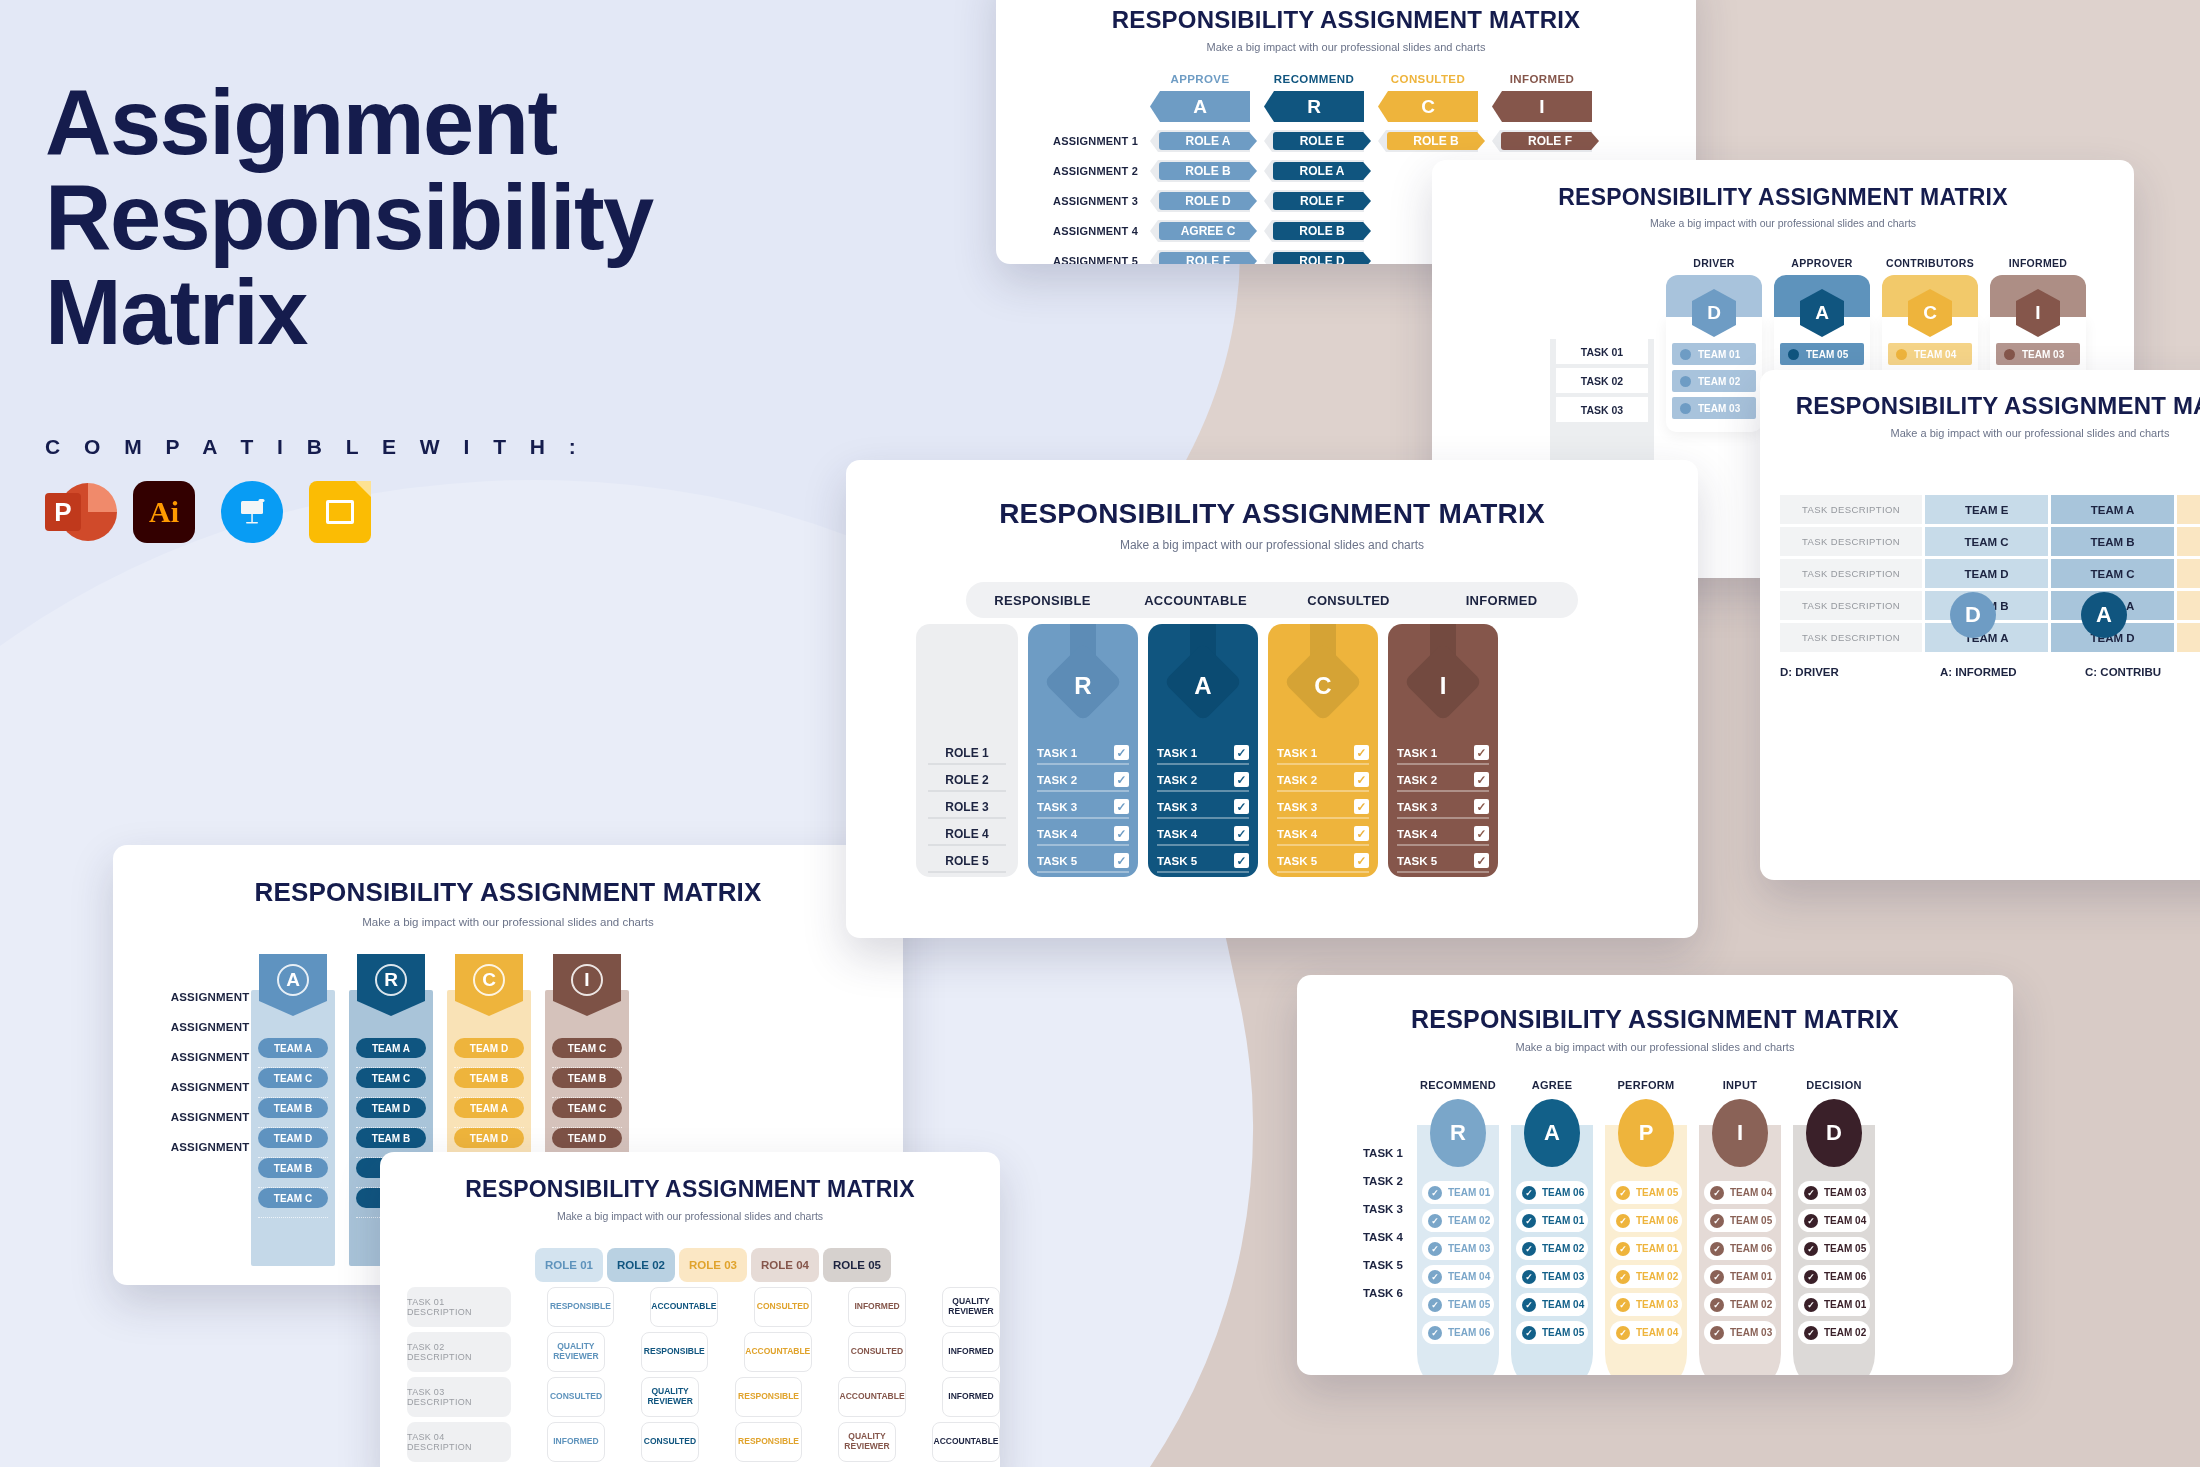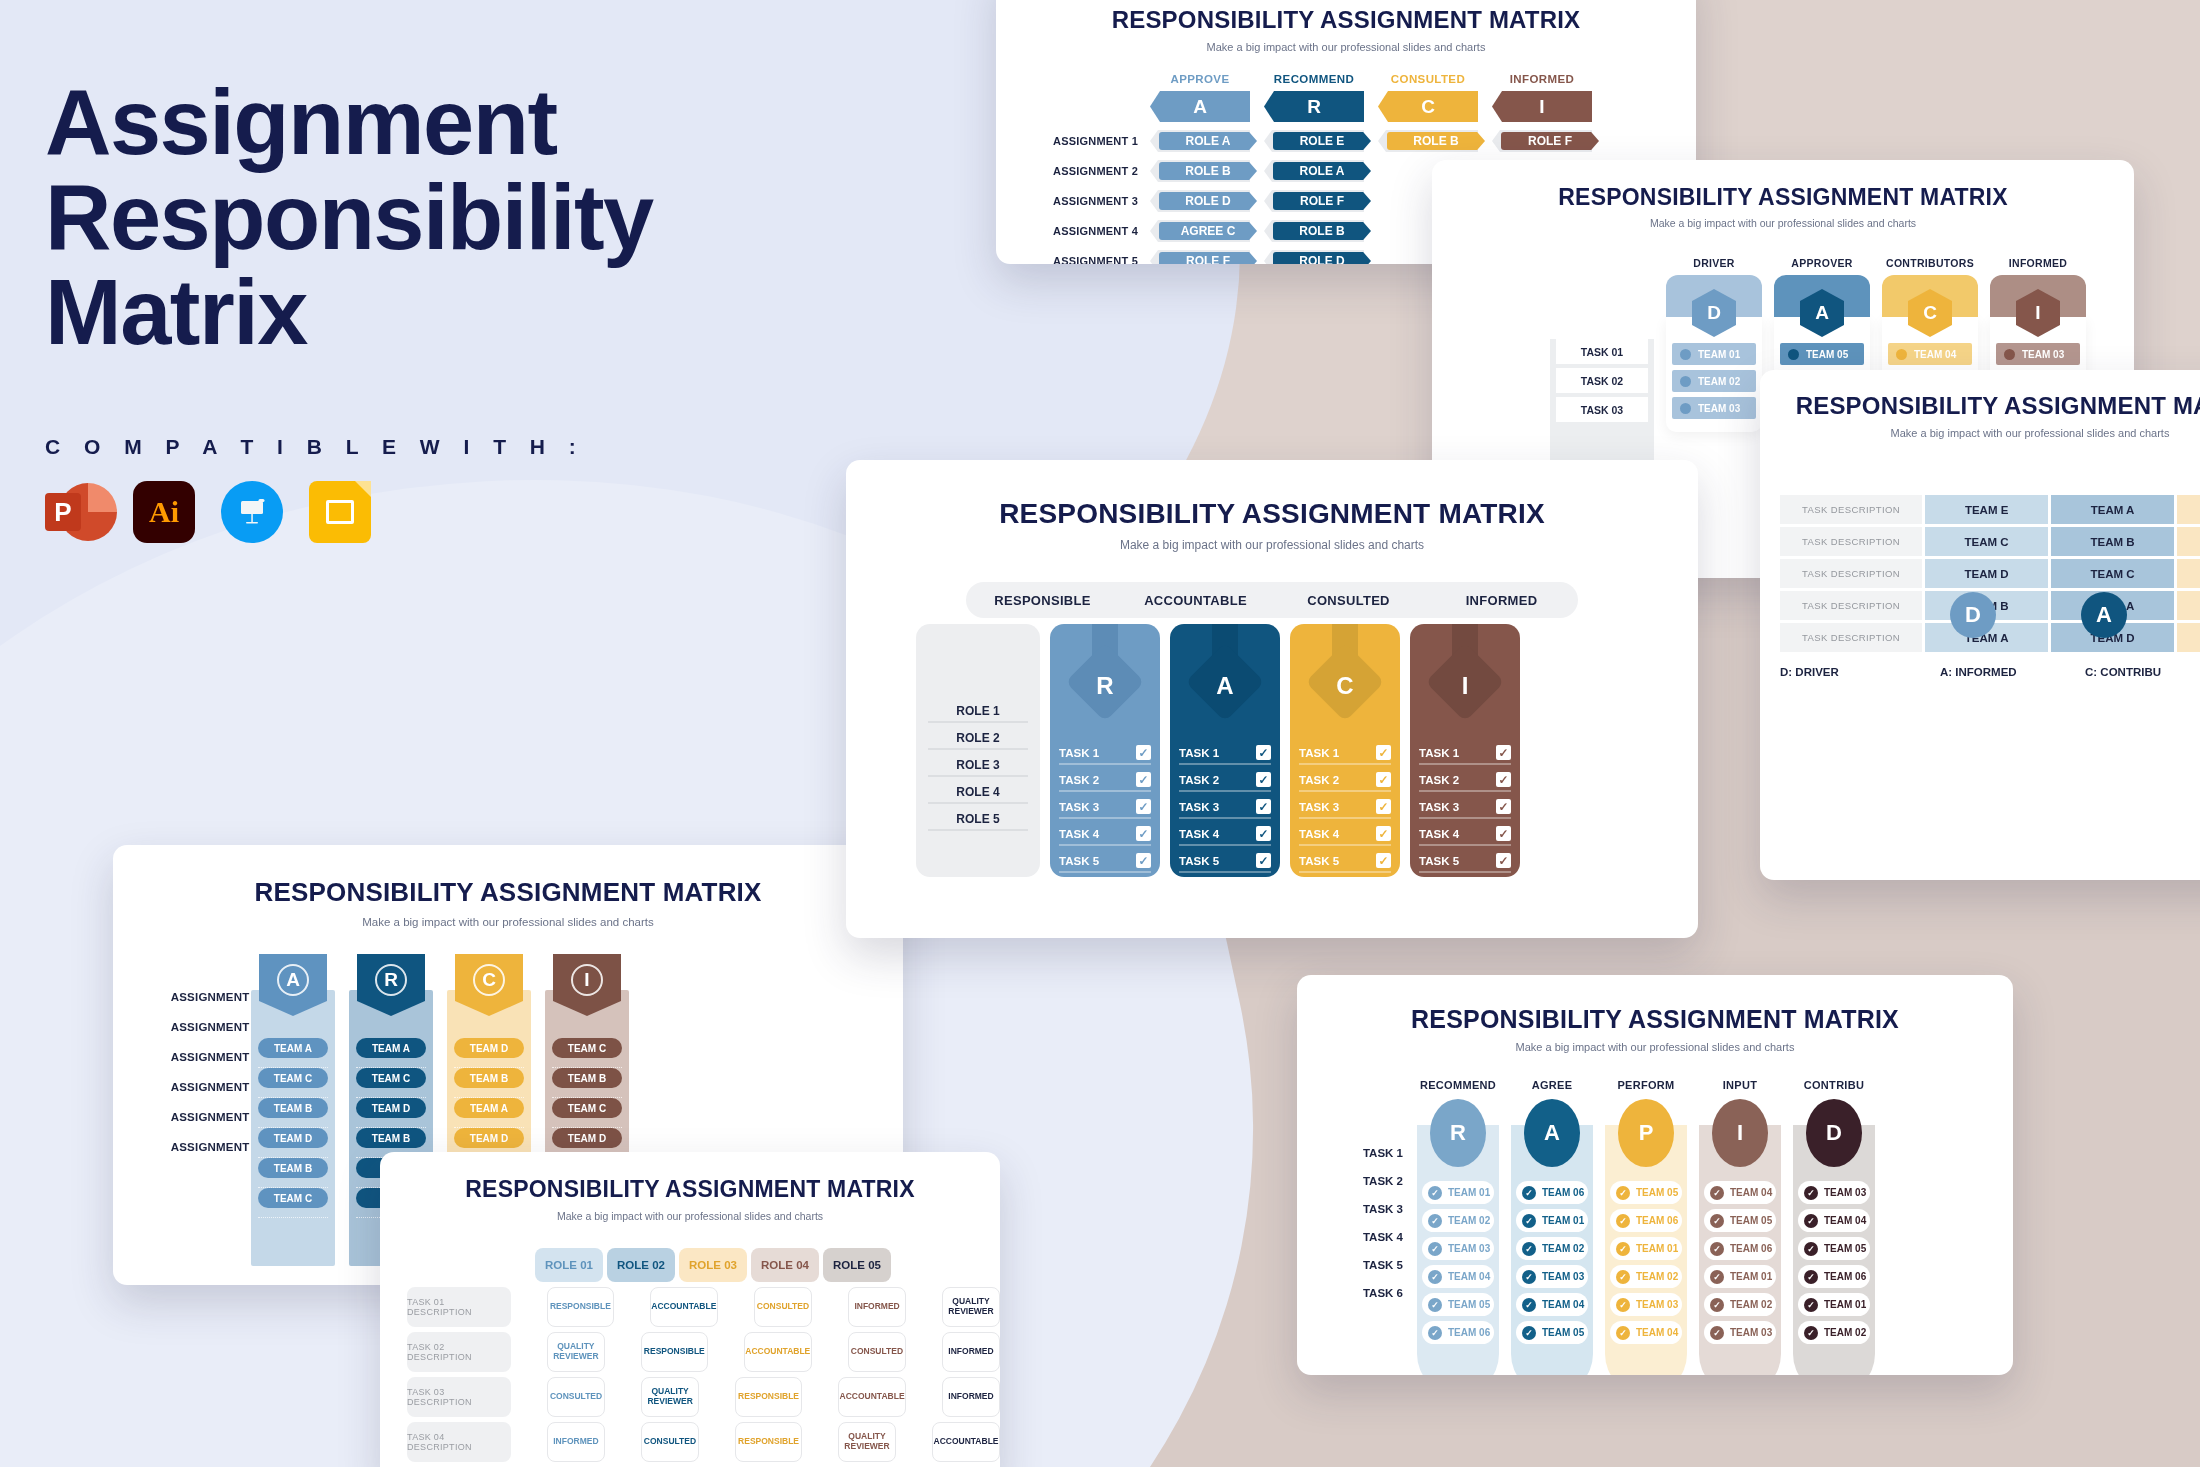--- a/index.html
+++ b/index.html
@@ -138,22 +138,22 @@
 
   
   #card3{ left:846px; top:460px; width:852px; height:478px; z-index:22; }
   #card3 .c-title{ font-size:28px; margin-top:38px; }
   #card3 .c-sub{ font-size:12px; margin-top:8px; }
   #card3 .hdrbar{ margin:30px auto 0; width:612px; height:36px;
      background:#f0f1f3; border-radius:18px; display:flex; align-items:center;}
   #card3 .hdrbar span{ flex:1; text-align:center; font-size:13px;
      font-weight:700; color:#1c2340; letter-spacing:.3px;}
   #card3 .cols{ display:flex; margin-top:6px; padding-left:70px; gap:10px;}
-  #card3 .rolecol{ width:124px; background:#edeef0; border-radius:14px;
-     padding-top:76px; }
+  #card3 .rolecol{ width:102px; background:#edeef0; border-radius:14px;
+     padding-top:118px; }
   #card3 .rolecell{ height:23px; display:flex; align-items:center;
      justify-content:center; font-size:12px; font-weight:700; color:#1c2340;
      border-bottom:2px solid #dcdee1; margin:0 12px 4px 12px;}
   #card3 .ccol{ width:110px; border-radius:14px; position:relative;
      padding-top:118px; overflow:hidden;}
   #card3 .pin{ position:absolute; left:50%; top:0; transform:translateX(-50%);
      width:26px; height:70px; }
   #card3 .pinhead{ position:absolute; left:50%; top:30px;
      transform:translateX(-50%) rotate(45deg); width:56px; height:56px;
      border-radius:8px; }
@@ -942,21 +942,21 @@
             <span class="tick" style="background: rgb(138, 98, 87);">✓</span>
             <span style="color: rgb(138, 98, 87);">TEAM 02</span>
           </div>
           <div class="pill">
             <span class="tick" style="background: rgb(138, 98, 87);">✓</span>
             <span style="color: rgb(138, 98, 87);">TEAM 03</span>
           </div>
         </div>
       </div>
       <div class="col">
-        <div class="colhdr">CONTRIBU</div>
+        <div class="colhdr">DECISION</div>
         <div class="colbg" style="background: rgb(220, 217, 215);"></div>
         <div class="oval" style="background: rgb(58, 32, 41);">D</div>
         <div class="pills">
           <div class="pill">
             <span class="tick" style="background: rgb(58, 32, 41);">✓</span>
             <span style="color: rgb(58, 32, 41);">TEAM 03</span>
           </div>
           <div class="pill">
             <span class="tick" style="background: rgb(58, 32, 41);">✓</span>
             <span style="color: rgb(58, 32, 41);">TEAM 04</span>

